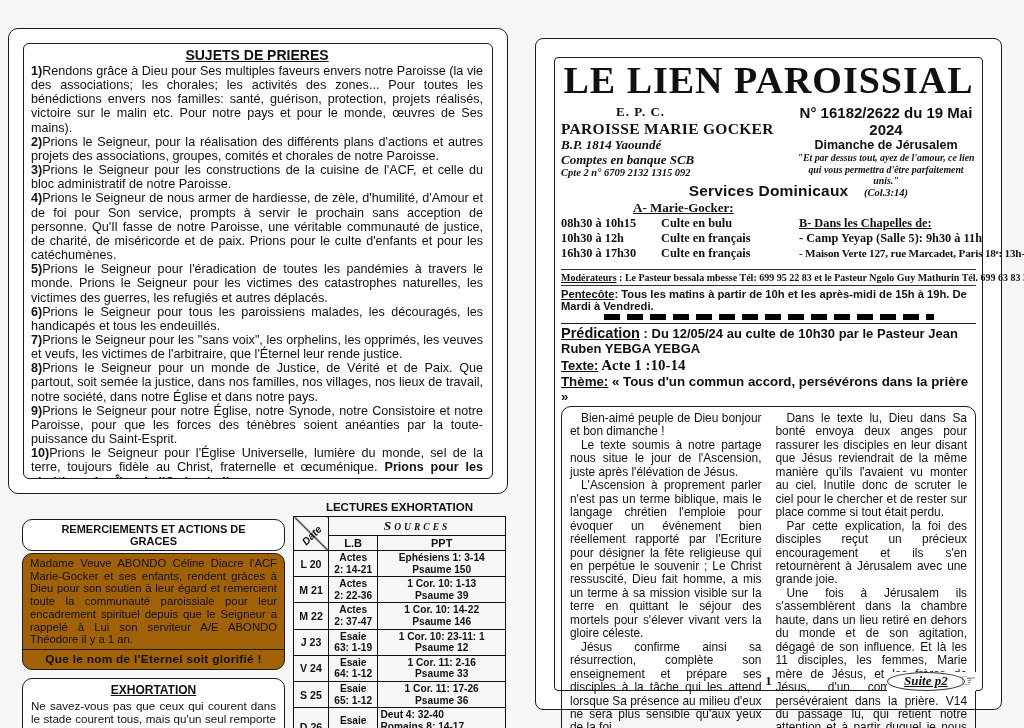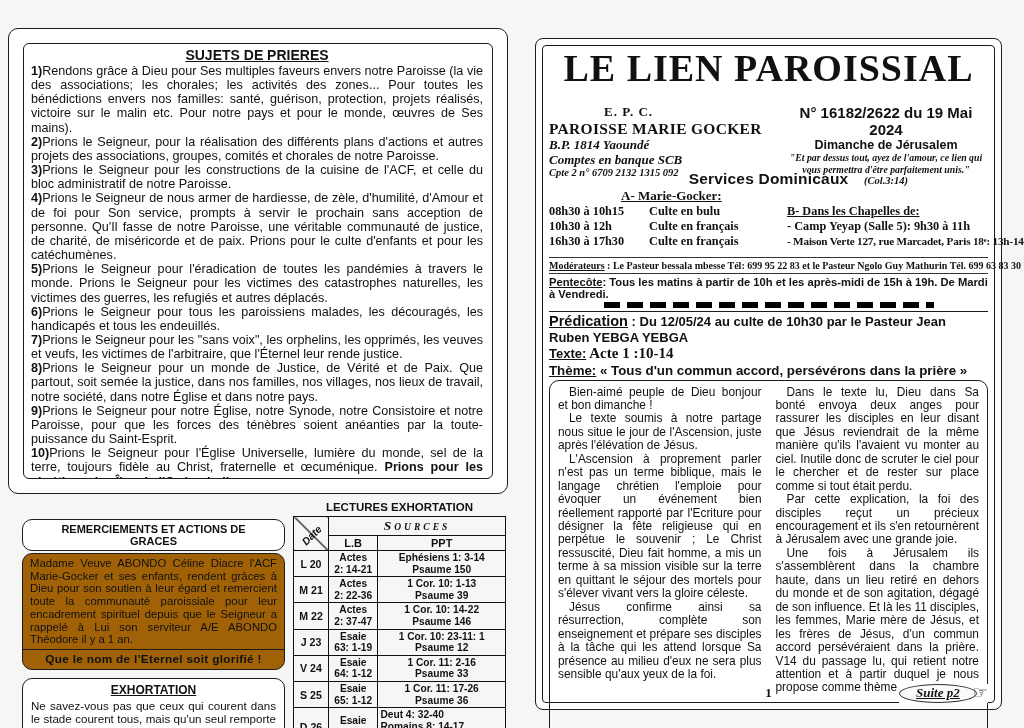--- a/index.html
+++ b/index.html
@@ -38,26 +38,26 @@
     text-transform:uppercase;letter-spacing:3px;font-size:9.5px;}
   .sources-text::first-letter{font-size:13.5px;}
   .lbh,.ppth{font-size:11px;}
   .datec{font-size:10.6px;}
   .lbc,.pptc{font-size:10.2px;line-height:11.6px;white-space:pre-line;}
   .pptc.left{text-align:left;}
   .legend{font-size:10.4px;margin-top:2px;}
   .legend b{text-decoration:underline;}
   
   .page-right{left:535px;top:38px;width:467px;height:672px;border:1.6px solid #1c1c1c;border-radius:8px;
-    padding:6px;box-sizing:border-box;background:#fff;}
+    padding:18px;box-sizing:border-box;background:#fff;}
   .page-right-inner{border:1px solid #1c1c1c;border-radius:4px;height:100%;box-sizing:border-box;
     padding:2px 6px;position:relative;}
   .masthead-title{font-family:"Liberation Serif", serif;font-weight:bold;font-size:38px;line-height:40px;
     text-align:center;letter-spacing:1px;margin:0;}
-  .mast-row{display:flex;margin-top:16px;}
+  .mast-row{display:flex;margin-top:4px;}
   .mast-left{width:235px;font-family:"Liberation Serif", serif;font-weight:bold;}
   .epc{font-size:13px;margin-left:55px;letter-spacing:1px;}
   .paroisse{font-size:15.5px;letter-spacing:.3px;}
   .mast-italic{font-style:italic;font-size:13px;line-height:14.5px;}
   .cpte{font-style:italic;font-size:10.5px;}
   .mast-right{flex:1;text-align:center;}
   .numero{font-weight:bold;font-size:15px;}
   .dimanche{font-weight:bold;font-size:12.5px;}
   .quote{font-family:"Liberation Serif", serif;font-weight:bold;font-style:italic;font-size:9.8px;line-height:11.5px;}
   .quote-ref{font-family:"Liberation Serif", serif;font-weight:bold;font-style:italic;font-size:10.5px;}

